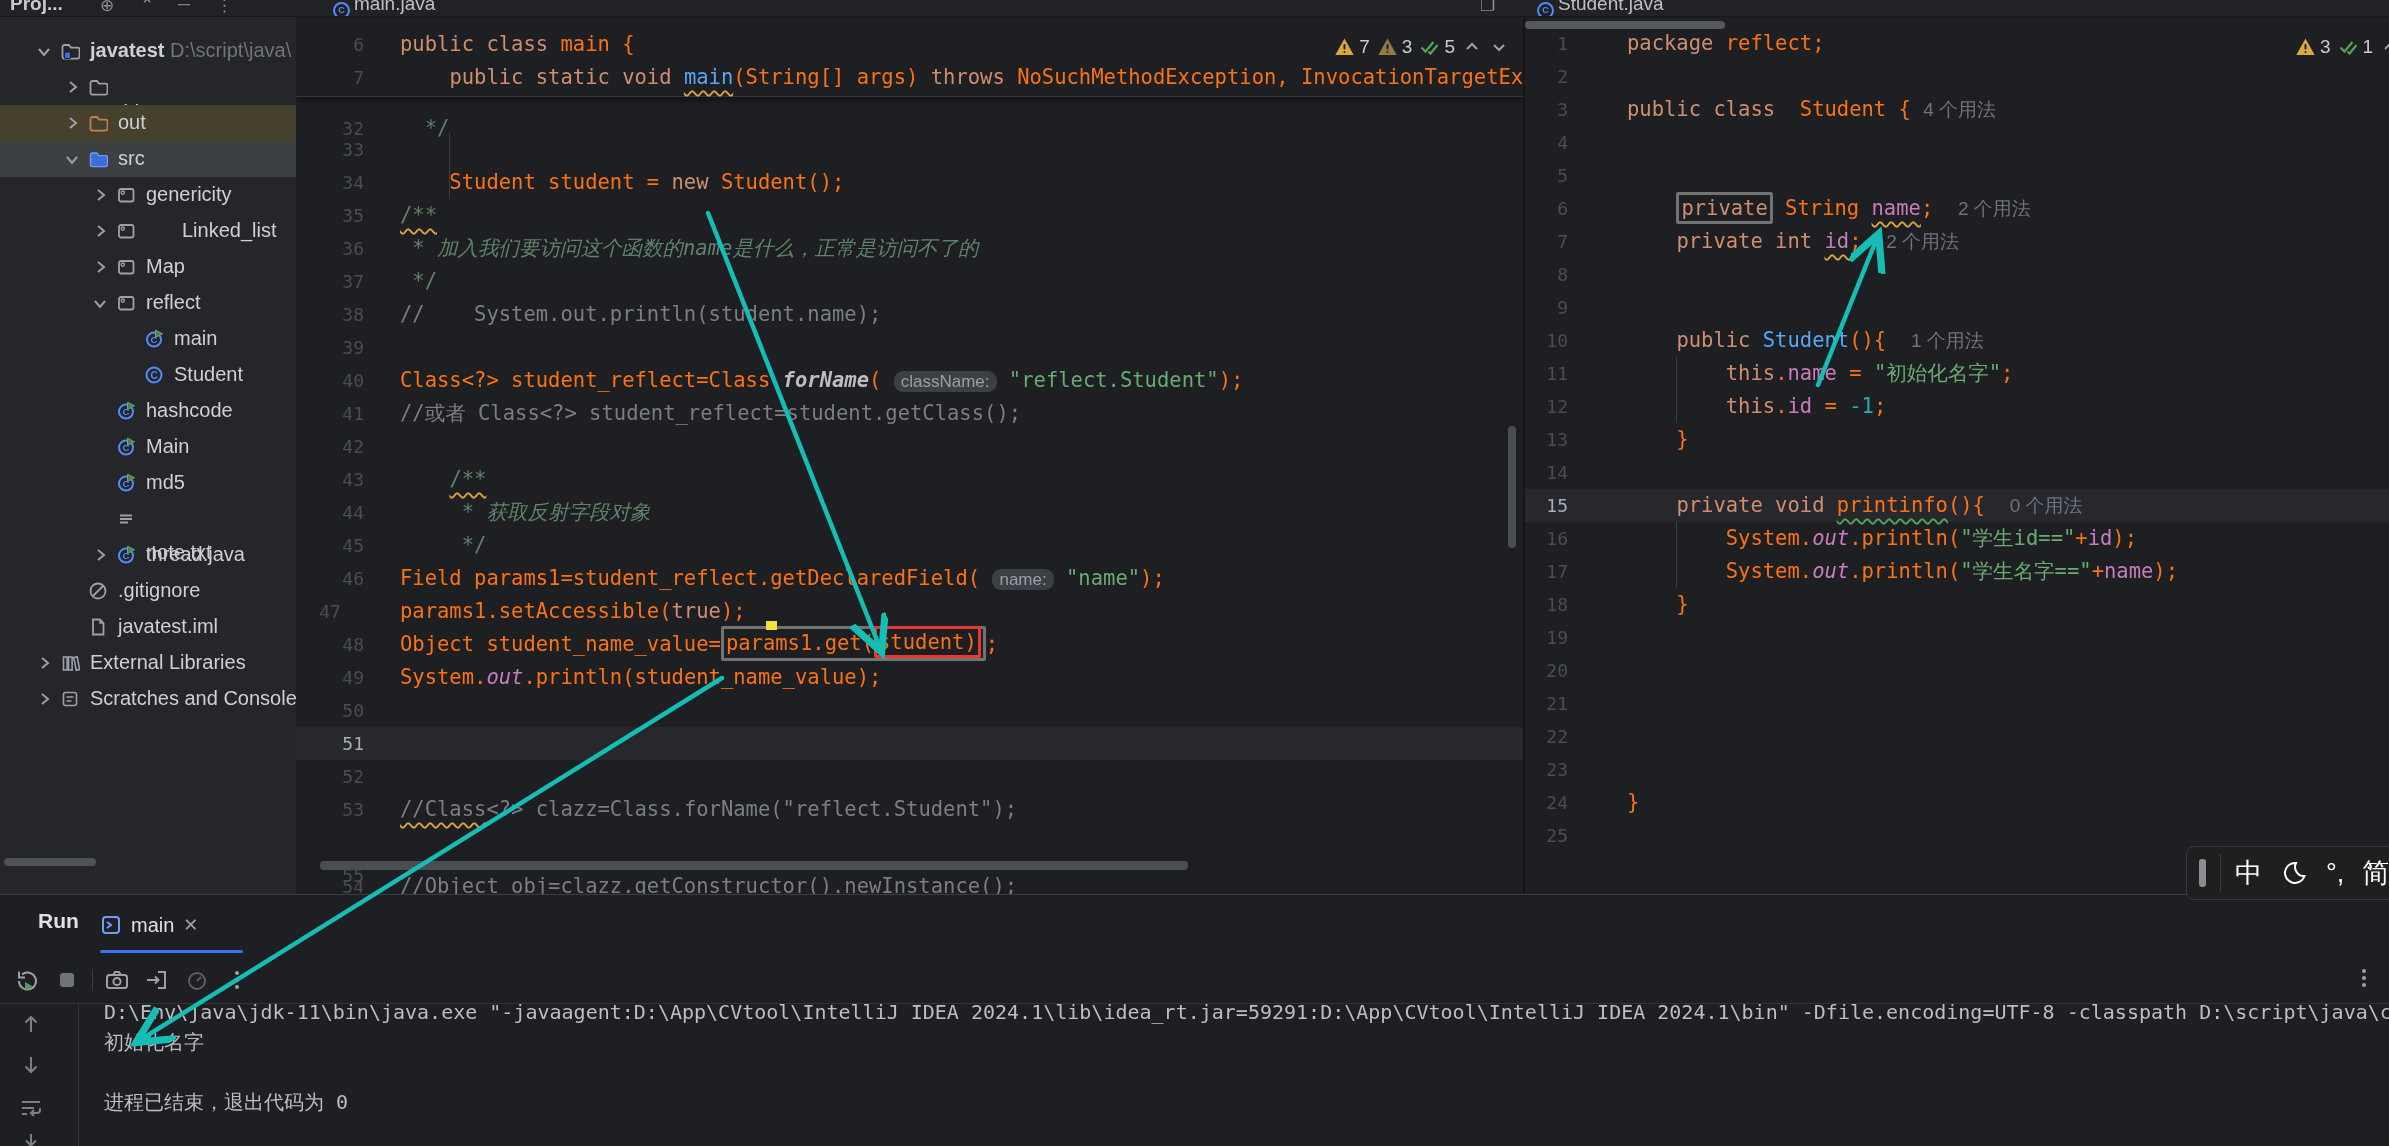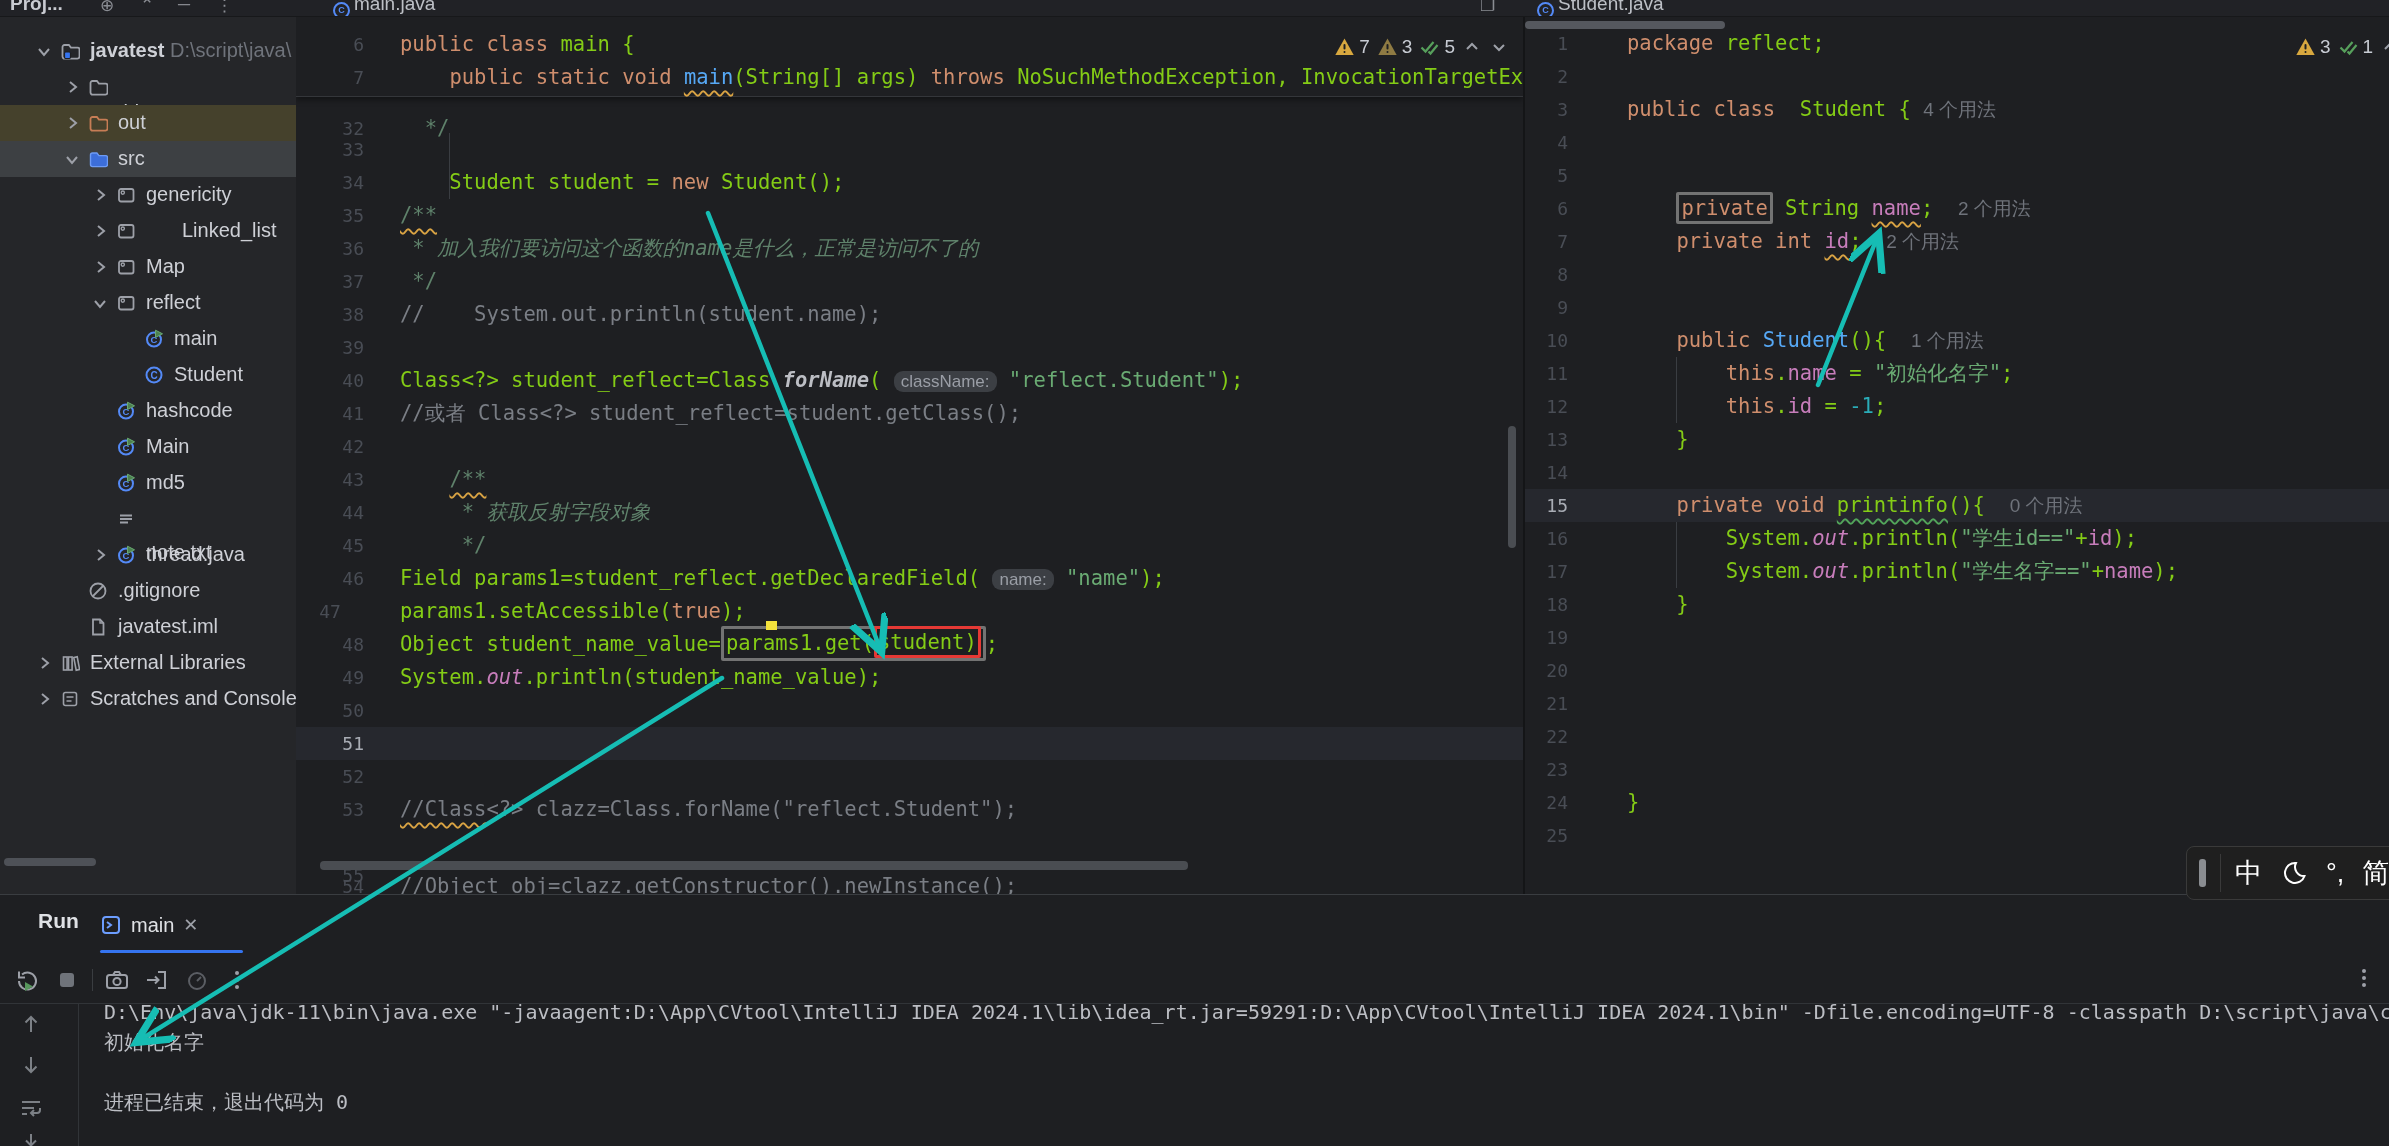--- a/index.html
+++ b/index.html
@@ -30,21 +30,21 @@
   #edmain{left:296px;width:1227px;}
   #edstud{left:1523px;width:866px;border-left:2px solid #141517;}
   .hsb-top{position:absolute;top:5px;height:8px;background:#55585e;border-radius:4px;}
   .cl{position:absolute;left:0;right:0;height:33px;line-height:33px;white-space:pre;
       font-family:"DejaVu Sans Mono",monospace;font-size:20.5px;}
   .cl.caret{background:#26282e;}
   .lnum{position:absolute;left:0;top:0;text-align:right;font-size:18px;color:#494d55;
         font-family:"DejaVu Sans Mono",monospace;}
   .cl.caret .lnum{color:#a9adb5;}
   .ct{position:absolute;top:0;left:0;right:0;white-space:pre;}
-  .t-d{color:#84cc16}.t-k{color:#cf8e6d}.t-s{color:#6aab73}.t-c{color:#7a7e85}
+  .t-d{color:#f97316}.t-k{color:#cf8e6d}.t-s{color:#6aab73}.t-c{color:#7a7e85}
   .t-dc{color:#5f826b}.t-di{color:#5f826b;font-style:italic}.t-n{color:#2aacb8}
   .t-f{color:#c77dbb}.t-fi{color:#c77dbb;font-style:italic}.t-m{color:#56a8f5}
   .t-mi{color:#bcbec4;font-style:italic;font-weight:bold;}
   .t-wy{text-decoration:underline;text-decoration-style:wavy;text-decoration-color:#d9a343;
         text-decoration-thickness:1.5px;text-underline-offset:6px;}
   .t-wg{text-decoration:underline;text-decoration-style:wavy;text-decoration-color:#52a55a;
         text-decoration-thickness:1.5px;text-underline-offset:6px;}
   .t-hint{color:#6f737b;font-size:19px;font-family:"Liberation Sans",sans-serif;}
   .t-pill{background:#3c3f44;color:#9a9ea6;border-radius:9px;padding:1px 7px;font-size:17px;
           font-family:"Liberation Sans",sans-serif;}

